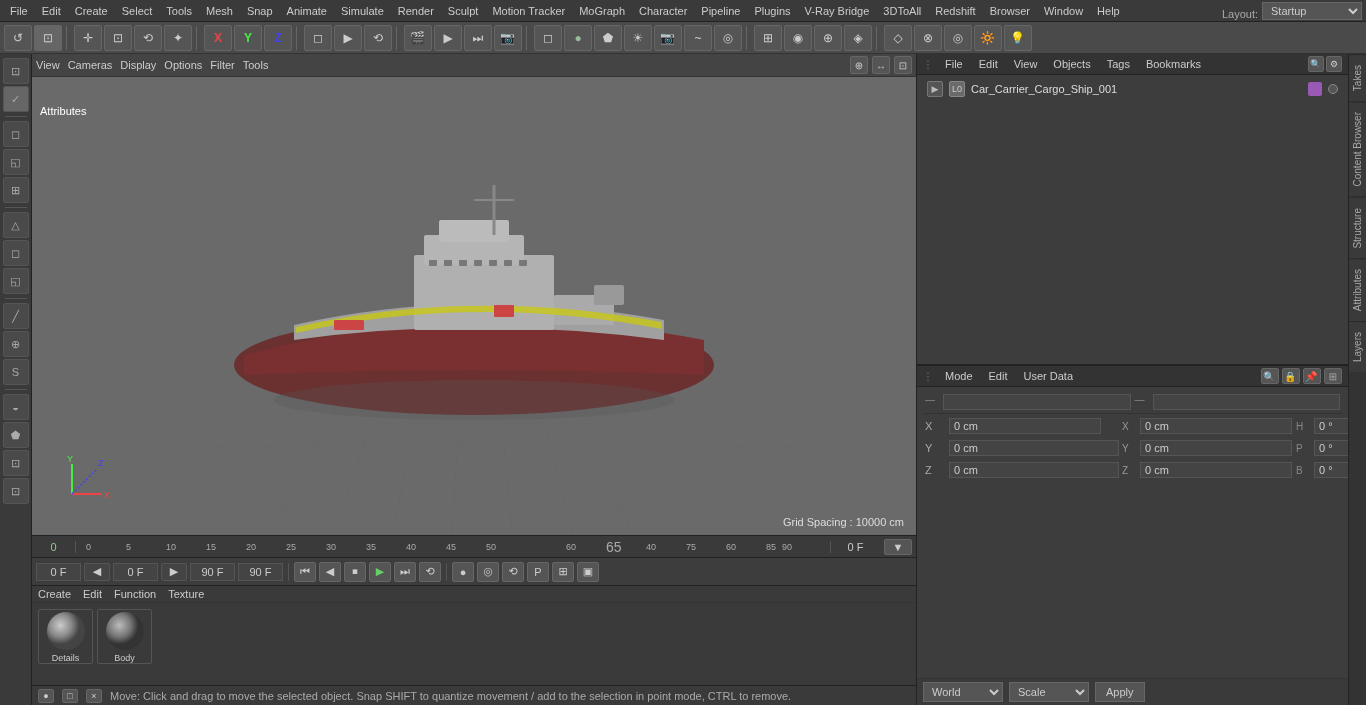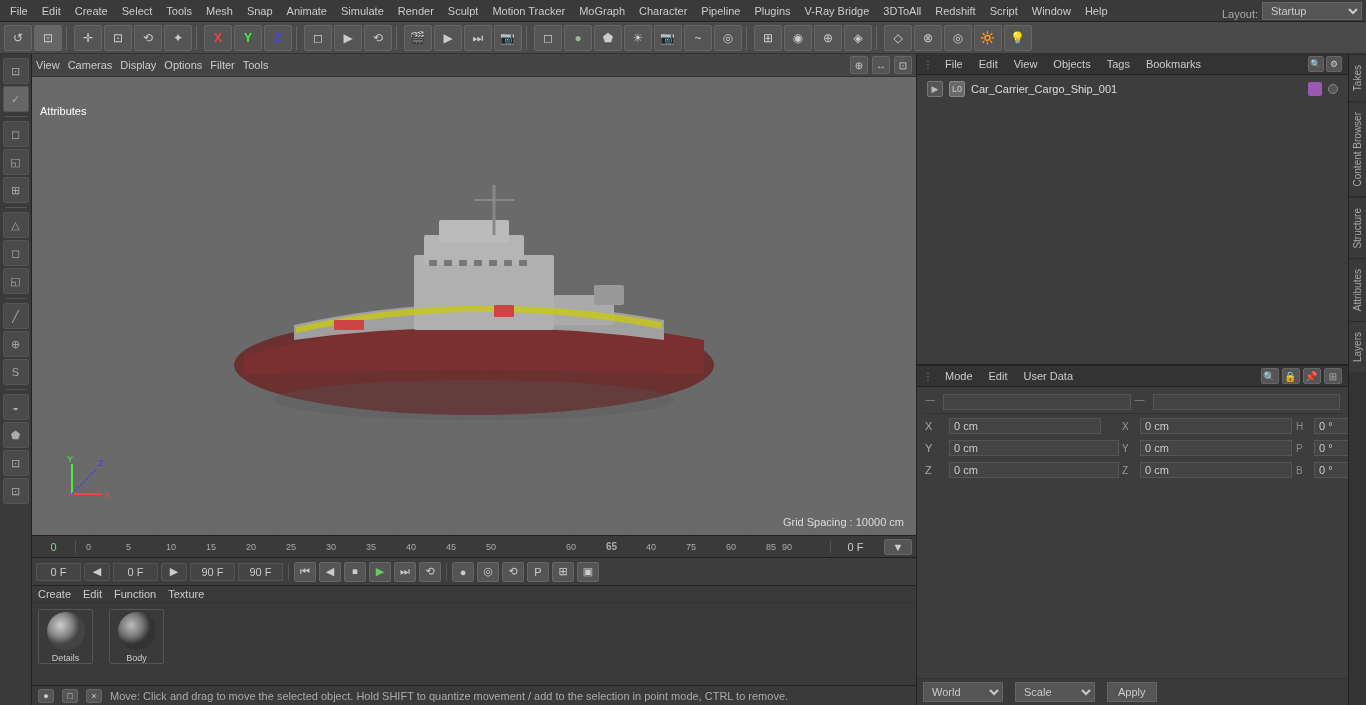--- a/index.html
+++ b/index.html
@@ -283,21 +283,21 @@
     #material-menu {
       background: #3a3a3a;
       padding: 2px 6px;
       display: flex;
       gap: 12px;
       border-bottom: 1px solid #333;
     }
     .mat-menu-item { color: #ccc; cursor: pointer; font-size: 11px; }
     #material-list {
       display: flex;
-      gap: 16px;
+      gap: 4px;
       padding: 6px;
       flex: 1;
     }
     .material-thumb {
       width: 55px;
       height: 55px;
       border: 1px solid #555;
       border-radius: 2px;
       cursor: pointer;
       display: flex;
@@ -419,21 +419,21 @@
       background: #444;
       border: 1px solid #555;
       color: #ccc;
       font-size: 11px;
       padding: 0 4px;
     }
 
     #world-apply-bar {
       display: flex;
       align-items: flex-end;
-      gap: 12px;
+      gap: 6px;
       padding: 3px 6px;
       background: #3a3a3a;
       border-top: 1px solid #333;
     }
     .world-select {
       background: #555;
       color: #ccc;
       border: 1px solid #666;
       font-size: 11px;
       padding: 1px 4px;
@@ -512,21 +512,21 @@
   <span class="menu-item">Render</span>
   <span class="menu-item">Sculpt</span>
   <span class="menu-item">Motion Tracker</span>
   <span class="menu-item">MoGraph</span>
   <span class="menu-item">Character</span>
   <span class="menu-item">Pipeline</span>
   <span class="menu-item">Plugins</span>
   <span class="menu-item">V-Ray Bridge</span>
   <span class="menu-item">3DToAll</span>
   <span class="menu-item">Redshift</span>
-  <span class="menu-item">Script</span>
+  <span class="menu-item">Browser</span>
   <span class="menu-item">Window</span>
   <span class="menu-item">Help</span>
   <div class="layout-area">
     <span class="layout-label">Layout:</span>
     <select class="layout-select">
       <option>Startup</option>
     </select>
   </div>
 </div>
 
@@ -677,21 +677,21 @@
         <span style="position:absolute; left:130px; color:#aaa; font-size:9px;">15</span>
         <span style="position:absolute; left:170px; color:#aaa; font-size:9px;">20</span>
         <span style="position:absolute; left:210px; color:#aaa; font-size:9px;">25</span>
         <span style="position:absolute; left:250px; color:#aaa; font-size:9px;">30</span>
         <span style="position:absolute; left:290px; color:#aaa; font-size:9px;">35</span>
         <span style="position:absolute; left:330px; color:#aaa; font-size:9px;">40</span>
         <span style="position:absolute; left:370px; color:#aaa; font-size:9px;">45</span>
         <span style="position:absolute; left:410px; color:#aaa; font-size:9px;">50</span>
         <span style="position:absolute; left:450px; color:#aaa; font-size:9px;margin-top:48px;">55</span>
         <span style="position:absolute; left:490px; color:#aaa; font-size:9px;">60</span>
-        <span style="position:absolute; left:530px; color:#aaa; font-size:10px;font-weight:bold;">65</span>
+        <span style="position:absolute; left:530px; color:#aaa; font-size:14px;">65</span>
         <span style="position:absolute; left:570px; color:#aaa; font-size:9px;">40</span>
         <span style="position:absolute; left:610px; color:#aaa; font-size:9px;">75</span>
         <span style="position:absolute; left:650px; color:#aaa; font-size:9px;">60</span>
         <span style="position:absolute; left:690px; color:#aaa; font-size:9px;">85</span>
         <span style="position:absolute; left:706px; color:#aaa; font-size:9px;">90</span>
       </div>
       <div id="frame-display">0 F</div>
       <div style="width:28px; height:16px; background:#555; border:1px solid #666; border-radius:2px; margin:0 4px; display:flex; align-items:center; justify-content:center; cursor:pointer;">▼</div>
     </div>
 
@@ -760,21 +760,21 @@
             <div class="material-label">Body</div>
           </div>
         </div>
       </div>
     </div>
 
     <div id="statusbar">
       <div class="status-icon">●</div>
       <div class="status-icon">□</div>
       <div class="status-icon">×</div>
-      <span class="status-text">Move: Click and drag to move the selected object. Hold SHIFT to quantize movement / add to the selection in point mode, CTRL to remove.</span>
+      <span class="status-text">Move: Click and drag to move the selected object. Snap SHIFT to quantize movement / add to the selection in point mode, CTRL to remove.</span>
     </div>
   </div>
 
   <div id="right-panel-wrapper" style="display:flex; width:450px;">
     <div id="right-panel" style="width:432px;">
 
       <div id="obj-manager-header" style="display:flex; align-items:center; background:#333; padding:2px 6px; gap:8px; border-bottom:1px solid #222;">
         <span style="color:#777; font-size:10px;">⋮</span>
         <span class="obj-mgr-btn">File</span>
         <span class="obj-mgr-btn">Edit</span>

